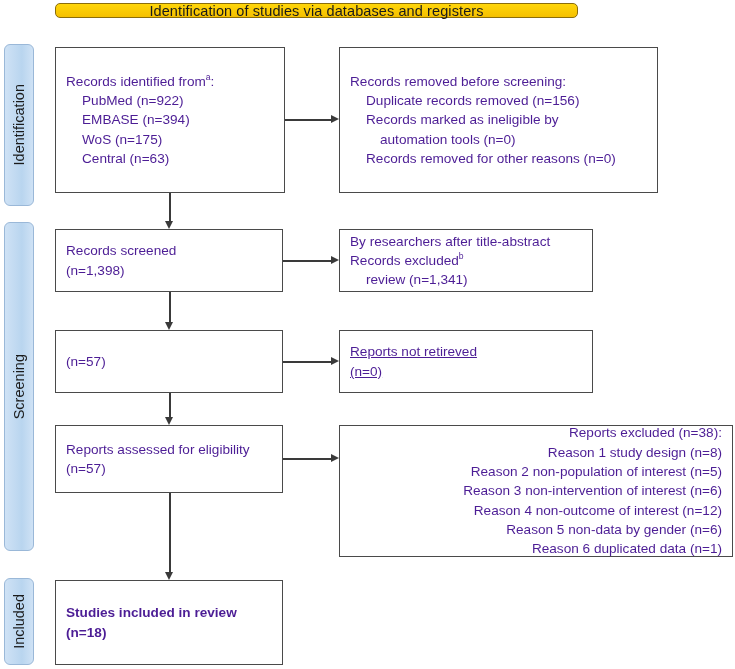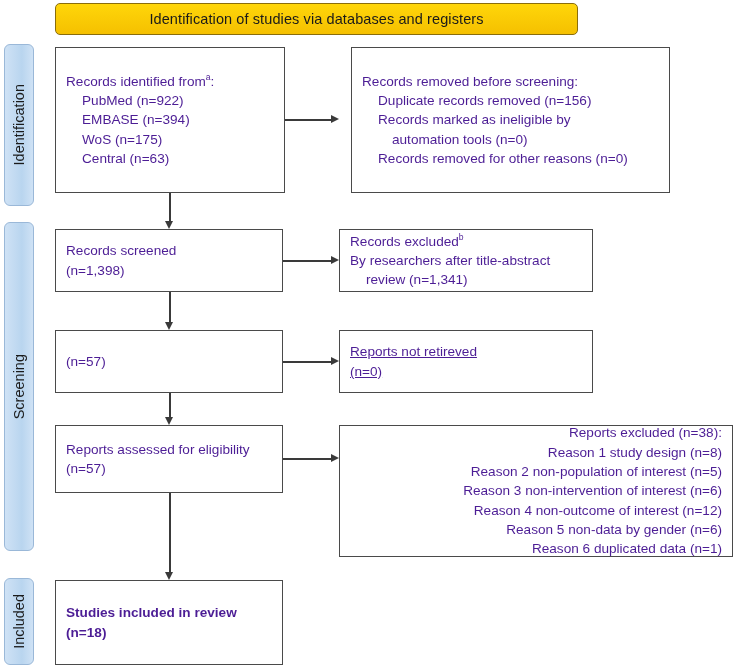--- a/index.html
+++ b/index.html
@@ -15,21 +15,21 @@
     font-family: "Liberation Sans", sans-serif;
     overflow: hidden;
   }
 
   
   .phase-header {
     position: absolute;
     left: 55px;
     top: 3px;
     width: 523px;
-    height: 32px;
+    height: 15px;
     background: linear-gradient(#FFD60A, #F5C000);
     border: 1.4px solid #8a6d0b;
     border-radius: 5px;
     box-sizing: border-box;
     display: flex;
     align-items: center;
     justify-content: center;
     font-size: 14.5px;
     color: #1a1a1a;
     letter-spacing: .1px;
@@ -77,21 +77,21 @@
   .flow-box .ind1 { padding-left: 16px; }
   .flow-box .ind2 { padding-left: 30px; }
   sup {
     font-size: 8.6px;
     vertical-align: super;
     line-height: 0;
   }
 
   
   #box-identified     { left: 55px;  top: 47px;  width: 230px; height: 146px; }
-  #box-removed        { left: 339px; top: 47px;  width: 319px; height: 146px; margin-left: 12px; }
+  #box-removed        { left: 339px; top: 47px;  width: 319px; height: 146px; }
   #box-screened       { left: 55px;  top: 229px; width: 228px; height: 63px;  }
   #box-excluded       { left: 339px; top: 229px; width: 254px; height: 63px;  }
   #box-sought         { left: 55px;  top: 330px; width: 228px; height: 63px;  }
   #box-not-retrieved  { left: 339px; top: 330px; width: 254px; height: 63px; text-decoration: underline;  }
   #box-assessed       { left: 55px;  top: 425px; width: 228px; height: 68px;  }
   #box-reports-excl   { left: 339px; top: 425px; width: 394px; height: 132px; text-align: right; }
   #box-included       { left: 55px;  top: 580px; width: 228px; height: 85px; font-weight: bold;  }
 
   
   .conn { position: absolute; background: #3a3a3a; }
@@ -146,22 +146,22 @@
     <div class="ln ind2">automation tools (n=0)</div>
     <div class="ln ind1">Records removed for other reasons (n=0)</div>
   </div>
 
   <div class="flow-box" id="box-screened">
     <div class="ln">Records screened</div>
     <div class="ln">(n=1,398)</div>
   </div>
 
   <div class="flow-box" id="box-excluded">
+    <div class="ln">By researchers after title-abstract</div>
     <div class="ln"><span>Records excluded</span><sup>b</sup></div>
-    <div class="ln">By researchers after title-abstract</div>
     <div class="ln ind1">review (n=1,341)</div>
   </div>
 
   <div class="flow-box" id="box-sought">
     <div class="ln">(n=57)</div>
   </div>
 
   <div class="flow-box" id="box-not-retrieved">
     <div class="ln">Reports not retireved</div>
     <div class="ln">(n=0)</div>

